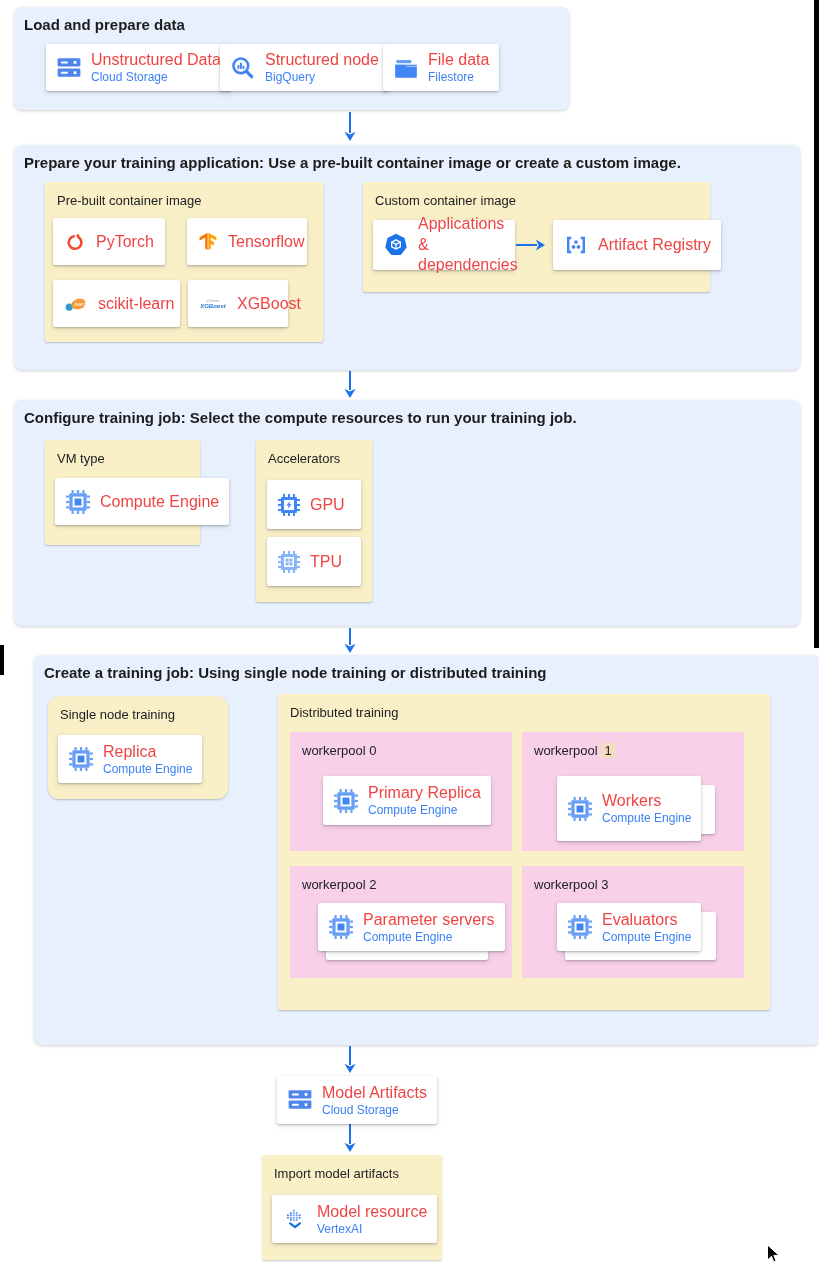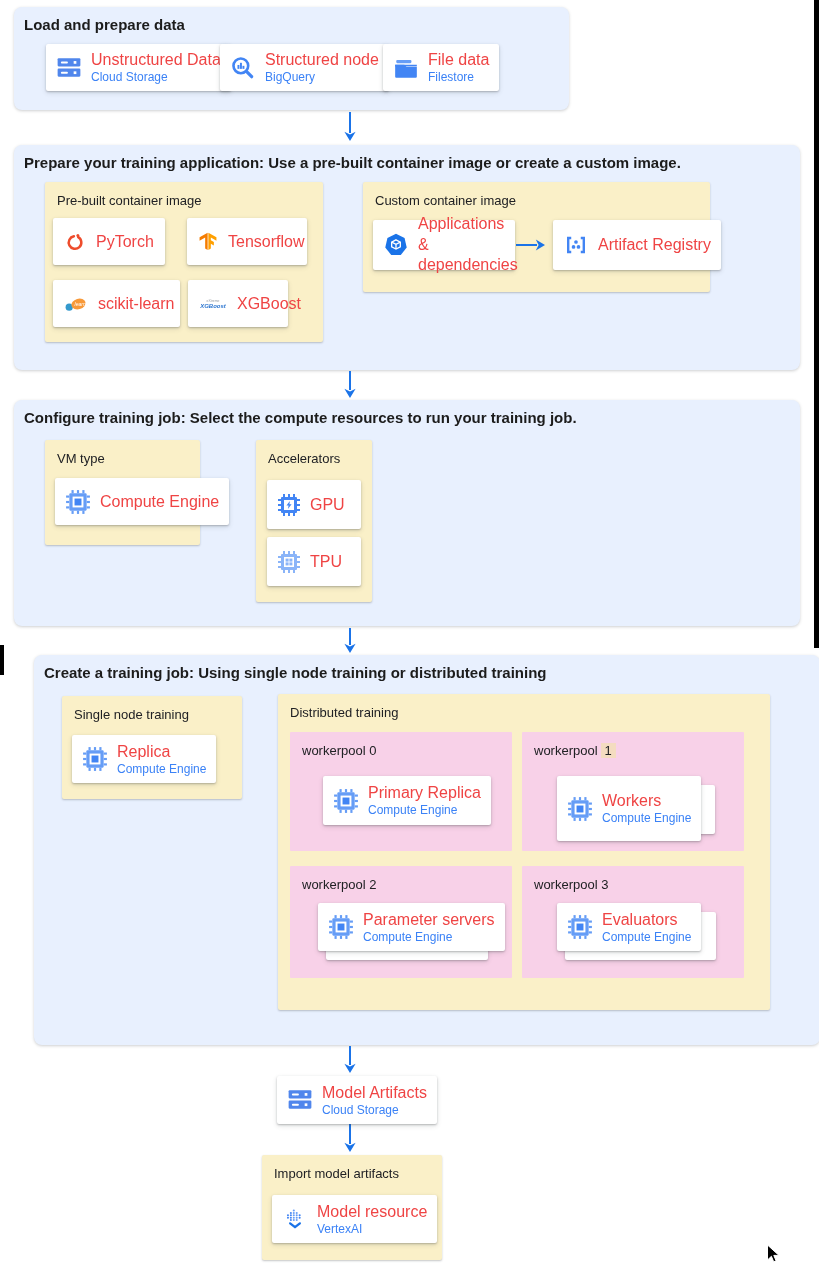--- a/index.html
+++ b/index.html
@@ -267,21 +267,21 @@
 </div>
 
 <svg class="arrow" style="left:343px;top:628px;" width="14" height="26" viewBox="0 0 14 26">
   <line x1="7" y1="0" x2="7" y2="17" stroke="#1a73e8" stroke-width="2"></line>
   <path d="M7 25 L1.4 15.8 L7 18.6 L12.6 15.8 Z" fill="#1a73e8"></path>
 </svg>
 
 <div class="panel" style="left:14px;top:655px;width:786px;height:390px;margin-left:20px;">
   <div class="panel-title">Create a training job: Using single node training or distributed training</div>
 
-  <div class="group" style="left:28px;top:41px;width:180px;height:103px;">
+  <div class="group" style="left:14px;top:41px;width:180px;height:103px;border-radius:11px;">
     <div class="group-title">Single node training</div>
     <div class="card" style="left:10px;top:39px;height:48px;">
       <span class="icon">
         <svg width="26" height="26" viewBox="0 0 24 24">
           <g fill="#669df6">
             <rect x="6" y="1" width="2" height="3"></rect>
               <rect x="11" y="1" width="2" height="3"></rect>
               <rect x="16" y="1" width="2" height="3"></rect>
             <rect x="6" y="20" width="2" height="3"></rect>
               <rect x="11" y="20" width="2" height="3"></rect>

